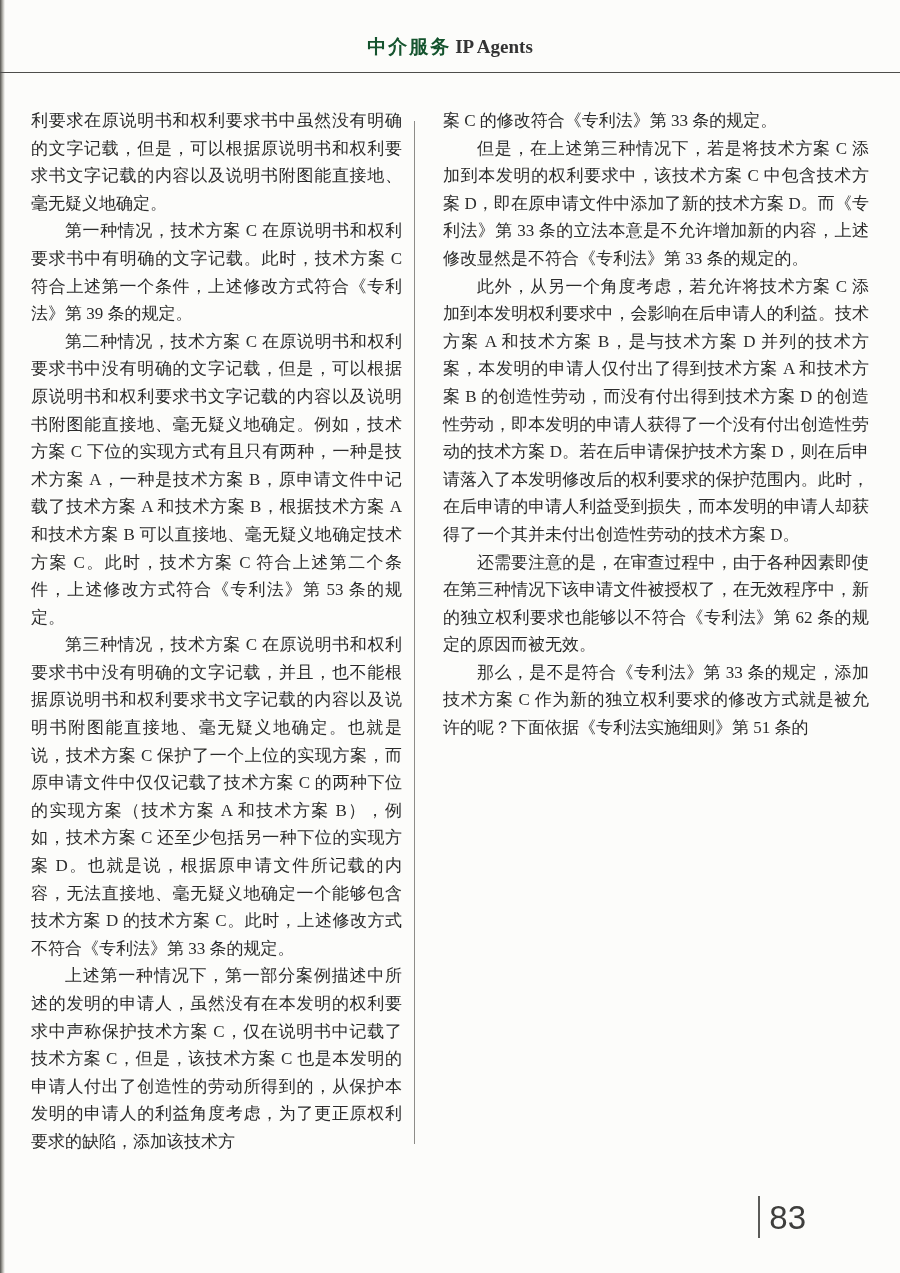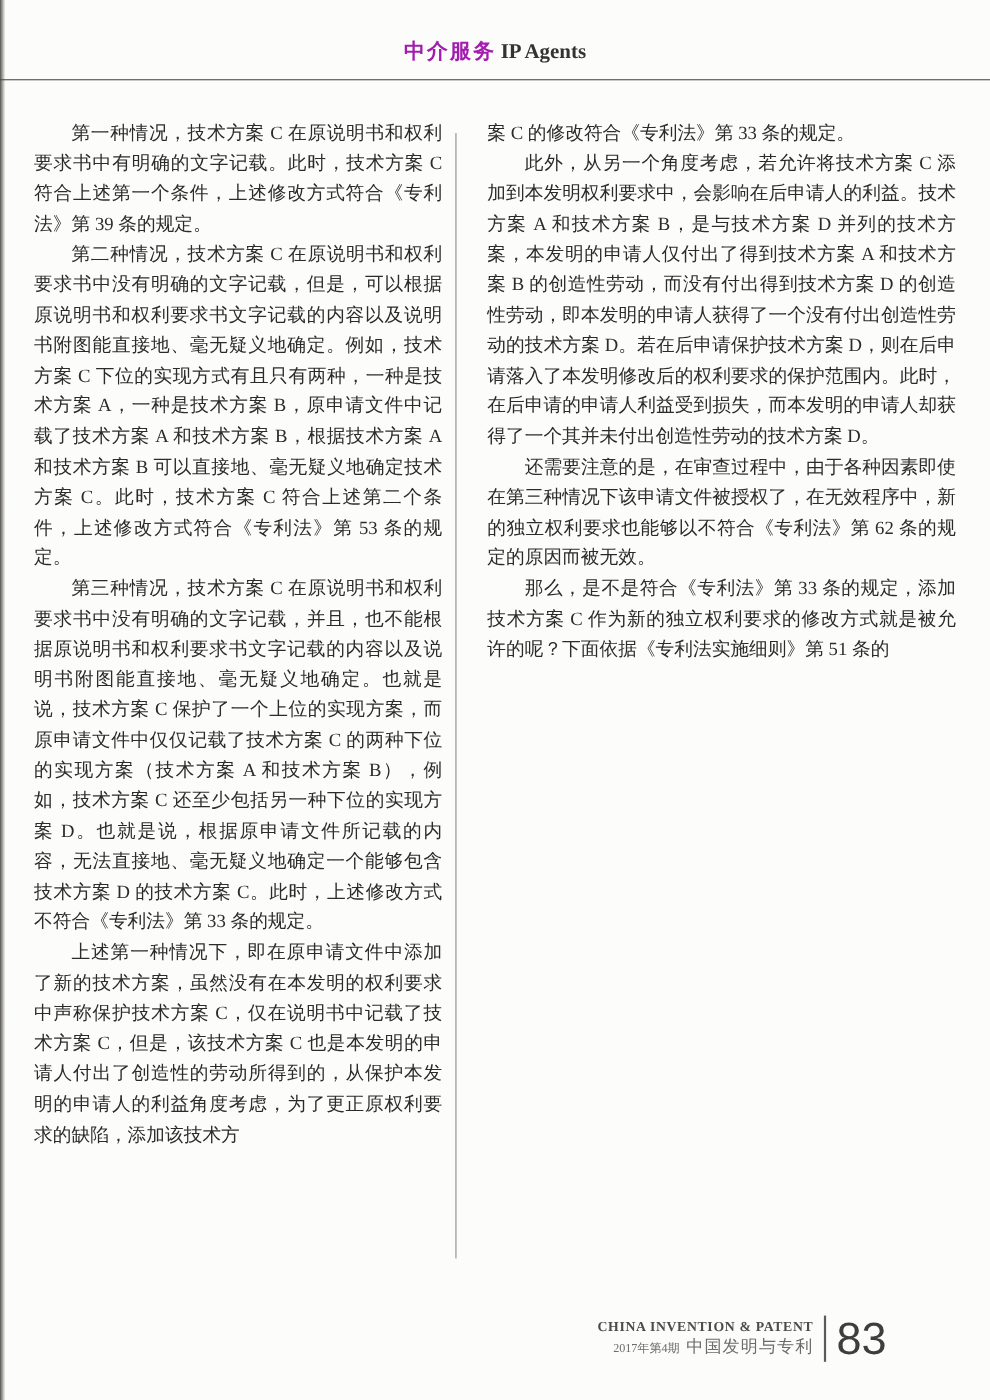--- a/index.html
+++ b/index.html
@@ -14,21 +14,21 @@
   .scan-edge-left {
     position: absolute; left: 0; top: 0; width: 5px; height: 1273px;
     background: linear-gradient(to right, #55544f, #b9b8b2 55%, rgba(250,250,248,0));
   }
   .page-header {
     position: absolute; top: 34px; left: 0; width: 900px;
     text-align: center; white-space: nowrap;
   }
   .header-cn {
     font-family: "Liberation Sans", "DejaVu Sans", sans-serif;
-    font-weight: bold; font-size: 19px; letter-spacing: 2px; color: #a21caf;
+    font-weight: bold; font-size: 19px; letter-spacing: 2px; color: #14532d;
   }
   .header-en {
     font-family: "Liberation Serif", "DejaVu Serif", serif;
     font-weight: bold; font-size: 19px; color: #333;
   }
   .header-rule {
     position: absolute; top: 72px; left: 0; width: 900px;
     border-top: 1.6px solid #4d4d4b;
   }
   .column {
@@ -53,53 +53,49 @@
     font-size: 12.5px; font-weight: bold; letter-spacing: 0.6px; color: #4c4c4a;
   }
   .footer-journal-cn { color: #6b6b68; white-space: nowrap; }
   .footer-issue { font-size: 11px; margin-right: 6px; }
   .footer-name-cn { font-size: 15.5px; letter-spacing: 1px; }
   .footer-bar {
     width: 2px; height: 42px; background: #5b5b58; margin: 0 9px 0 10px;
   }
   .footer-page-number {
     font-family: "Liberation Sans", "DejaVu Sans", sans-serif;
-    font-size: 41px; color: #3e3e3c; line-height: 1;
+    font-size: 33px; color: #3e3e3c; line-height: 1;
   }
 </style>
 </head>
 <body>
 
 <div class="scan-edge-left"></div>
 
 <div class="page-header">
   <span class="header-cn">中介服务</span>
   <span class="header-en">IP Agents</span>
 </div>
 
 <div class="header-rule"></div>
 
 <div class="column column-left">
+    <p>利要求在原说明书和权利要求书中虽然没有明确的文字记载，但是，可以根据原说明书和权利要求书文字记载的内容以及说明书附图能直接地、毫无疑义地确定。</p>
     <p class="indent">第一种情况，技术方案 C 在原说明书和权利要求书中有明确的文字记载。此时，技术方案 C 符合上述第一个条件，上述修改方式符合《专利法》第 39 条的规定。</p>
     <p class="indent">第二种情况，技术方案 C 在原说明书和权利要求书中没有明确的文字记载，但是，可以根据原说明书和权利要求书文字记载的内容以及说明书附图能直接地、毫无疑义地确定。例如，技术方案 C 下位的实现方式有且只有两种，一种是技术方案 A，一种是技术方案 B，原申请文件中记载了技术方案 A 和技术方案 B，根据技术方案 A 和技术方案 B 可以直接地、毫无疑义地确定技术方案 C。此时，技术方案 C 符合上述第二个条件，上述修改方式符合《专利法》第 53 条的规定。</p>
     <p class="indent">第三种情况，技术方案 C 在原说明书和权利要求书中没有明确的文字记载，并且，也不能根据原说明书和权利要求书文字记载的内容以及说明书附图能直接地、毫无疑义地确定。也就是说，技术方案 C 保护了一个上位的实现方案，而原申请文件中仅仅记载了技术方案 C 的两种下位的实现方案（技术方案 A 和技术方案 B），例如，技术方案 C 还至少包括另一种下位的实现方案 D。也就是说，根据原申请文件所记载的内容，无法直接地、毫无疑义地确定一个能够包含技术方案 D 的技术方案 C。此时，上述修改方式不符合《专利法》第 33 条的规定。</p>
-    <p class="indent">上述第一种情况下，即在原申请文件中添加了新的技术方案，虽然没有在本发明的权利要求中声称保护技术方案 C，仅在说明书中记载了技术方案 C，但是，该技术方案 C 也是本发明的申请人付出了创造性的劳动所得到的，从保护本发明的申请人的利益角度考虑，为了更正原权利要求的缺陷，添加该技术方</p>
+    <p class="indent">上述第一种情况下，第一部分案例描述中所述的发明的申请人，虽然没有在本发明的权利要求中声称保护技术方案 C，仅在说明书中记载了技术方案 C，但是，该技术方案 C 也是本发明的申请人付出了创造性的劳动所得到的，从保护本发明的申请人的利益角度考虑，为了更正原权利要求的缺陷，添加该技术方</p>
   </div>
 
 <div class="column-divider"></div>
 
 <div class="column column-right">
     <p>案 C 的修改符合《专利法》第 33 条的规定。</p>
+    <p class="indent">但是，在上述第三种情况下，若是将技术方案 C 添加到本发明的权利要求中，该技术方案 C 中包含技术方案 D，即在原申请文件中添加了新的技术方案 D。而《专利法》第 33 条的立法本意是不允许增加新的内容，上述修改显然是不符合《专利法》第 33 条的规定的。</p>
     <p class="indent">此外，从另一个角度考虑，若允许将技术方案 C 添加到本发明权利要求中，会影响在后申请人的利益。技术方案 A 和技术方案 B，是与技术方案 D 并列的技术方案，本发明的申请人仅付出了得到技术方案 A 和技术方案 B 的创造性劳动，而没有付出得到技术方案 D 的创造性劳动，即本发明的申请人获得了一个没有付出创造性劳动的技术方案 D。若在后申请保护技术方案 D，则在后申请落入了本发明修改后的权利要求的保护范围内。此时，在后申请的申请人利益受到损失，而本发明的申请人却获得了一个其并未付出创造性劳动的技术方案 D。</p>
     <p class="indent">还需要注意的是，在审查过程中，由于各种因素即使在第三种情况下该申请文件被授权了，在无效程序中，新的独立权利要求也能够以不符合《专利法》第 62 条的规定的原因而被无效。</p>
     <p class="indent">那么，是不是符合《专利法》第 33 条的规定，添加技术方案 C 作为新的独立权利要求的修改方式就是被允许的呢？下面依据《专利法实施细则》第 51 条的</p>
   </div>
 
 <div class="page-footer">
-  <div class="footer-journal">
-    <div class="footer-journal-en">CHINA INVENTION &amp; PATENT</div>
-    <div class="footer-journal-cn">
-      <span class="footer-issue">2017年第4期</span><span class="footer-name-cn">中国发明与专利</span>
-    </div>
-  </div>
   <div class="footer-bar"></div>
   <div class="footer-page-number">83</div>
 </div>
 
 </body></html>

